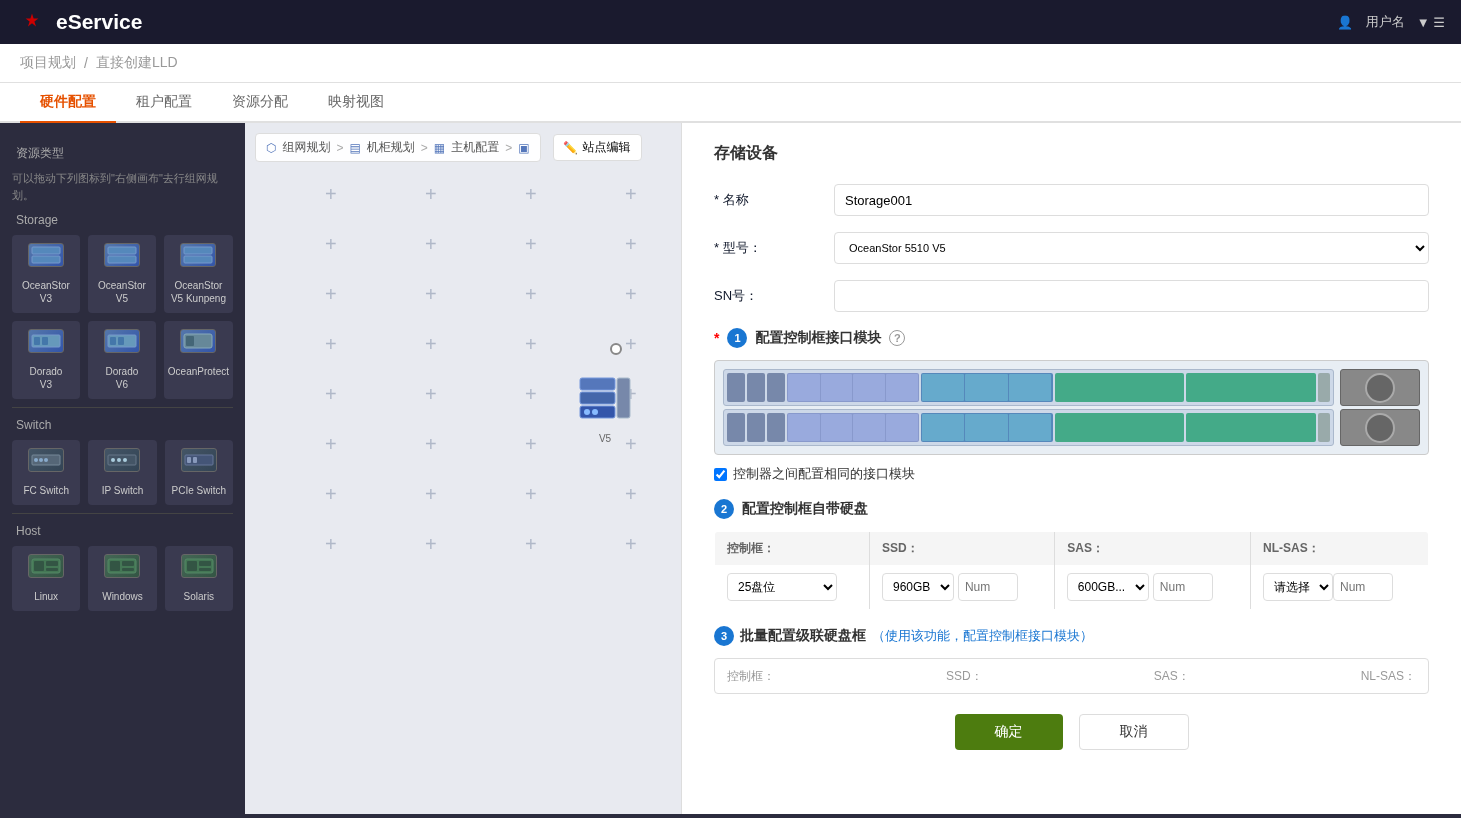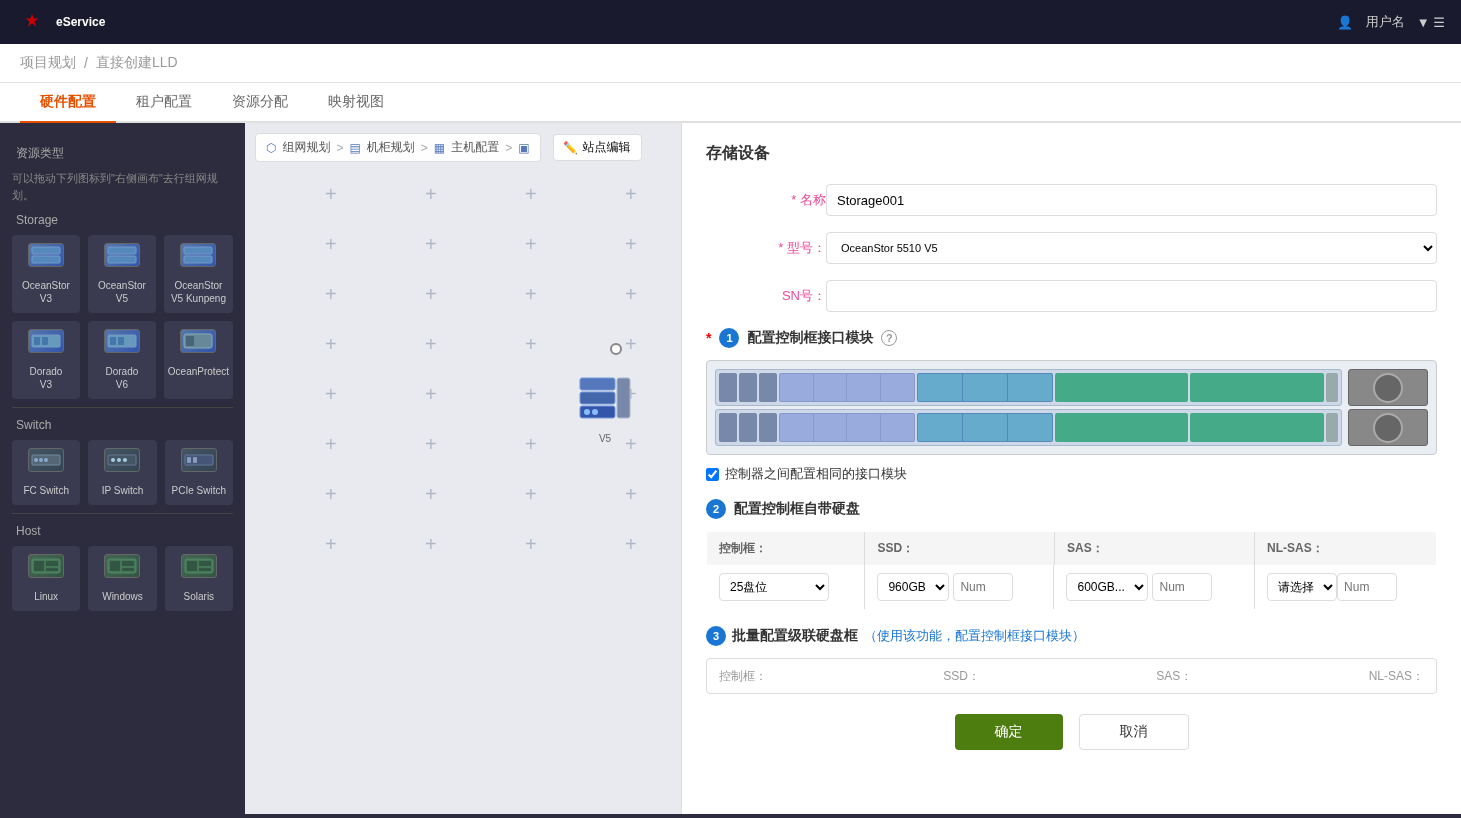--- a/index.html
+++ b/index.html
@@ -12,21 +12,21 @@
       display: flex;
       align-items: center;
       padding: 0 16px;
       color: white;
     }
     .top-nav .logo {
       display: flex;
       align-items: center;
       gap: 8px;
       color: white;
-      font-size: 12px;
+      font-size: 21px;
       font-weight: bold;
     }
     .huawei-logo {
       width: 32px;
       height: 20px;
     }
     .top-nav-right {
       margin-left: auto;
       display: flex;
       align-items: center;
@@ -155,40 +155,39 @@
       gap: 4px;
       font-size: 12px;
     }
 
     
     .right-panel {
       width: 780px;
       background: white;
       border-left: 1px solid #ddd;
       overflow-y: auto;
-      padding: 20px 24px;
+      padding: 20px 32px;
       flex-shrink: 0;
     }
     .panel-title {
       font-size: 16px;
       font-weight: bold;
       color: #333;
       margin-bottom: 20px;
     }
     .form-row {
       display: flex;
       align-items: center;
       margin-bottom: 16px;
     }
     .form-label {
       width: 120px;
       font-size: 13px;
-      color: #ec4899;
+      color: #0f172a;
       flex-shrink: 0;
-      text-align: right;
     }
     .form-control {
       flex: 1;
       border-radius: 14px;
     }
     .form-input {
       width: 100%;
       height: 32px;
       border: 1px solid #ddd;
       border-radius: 4px;

